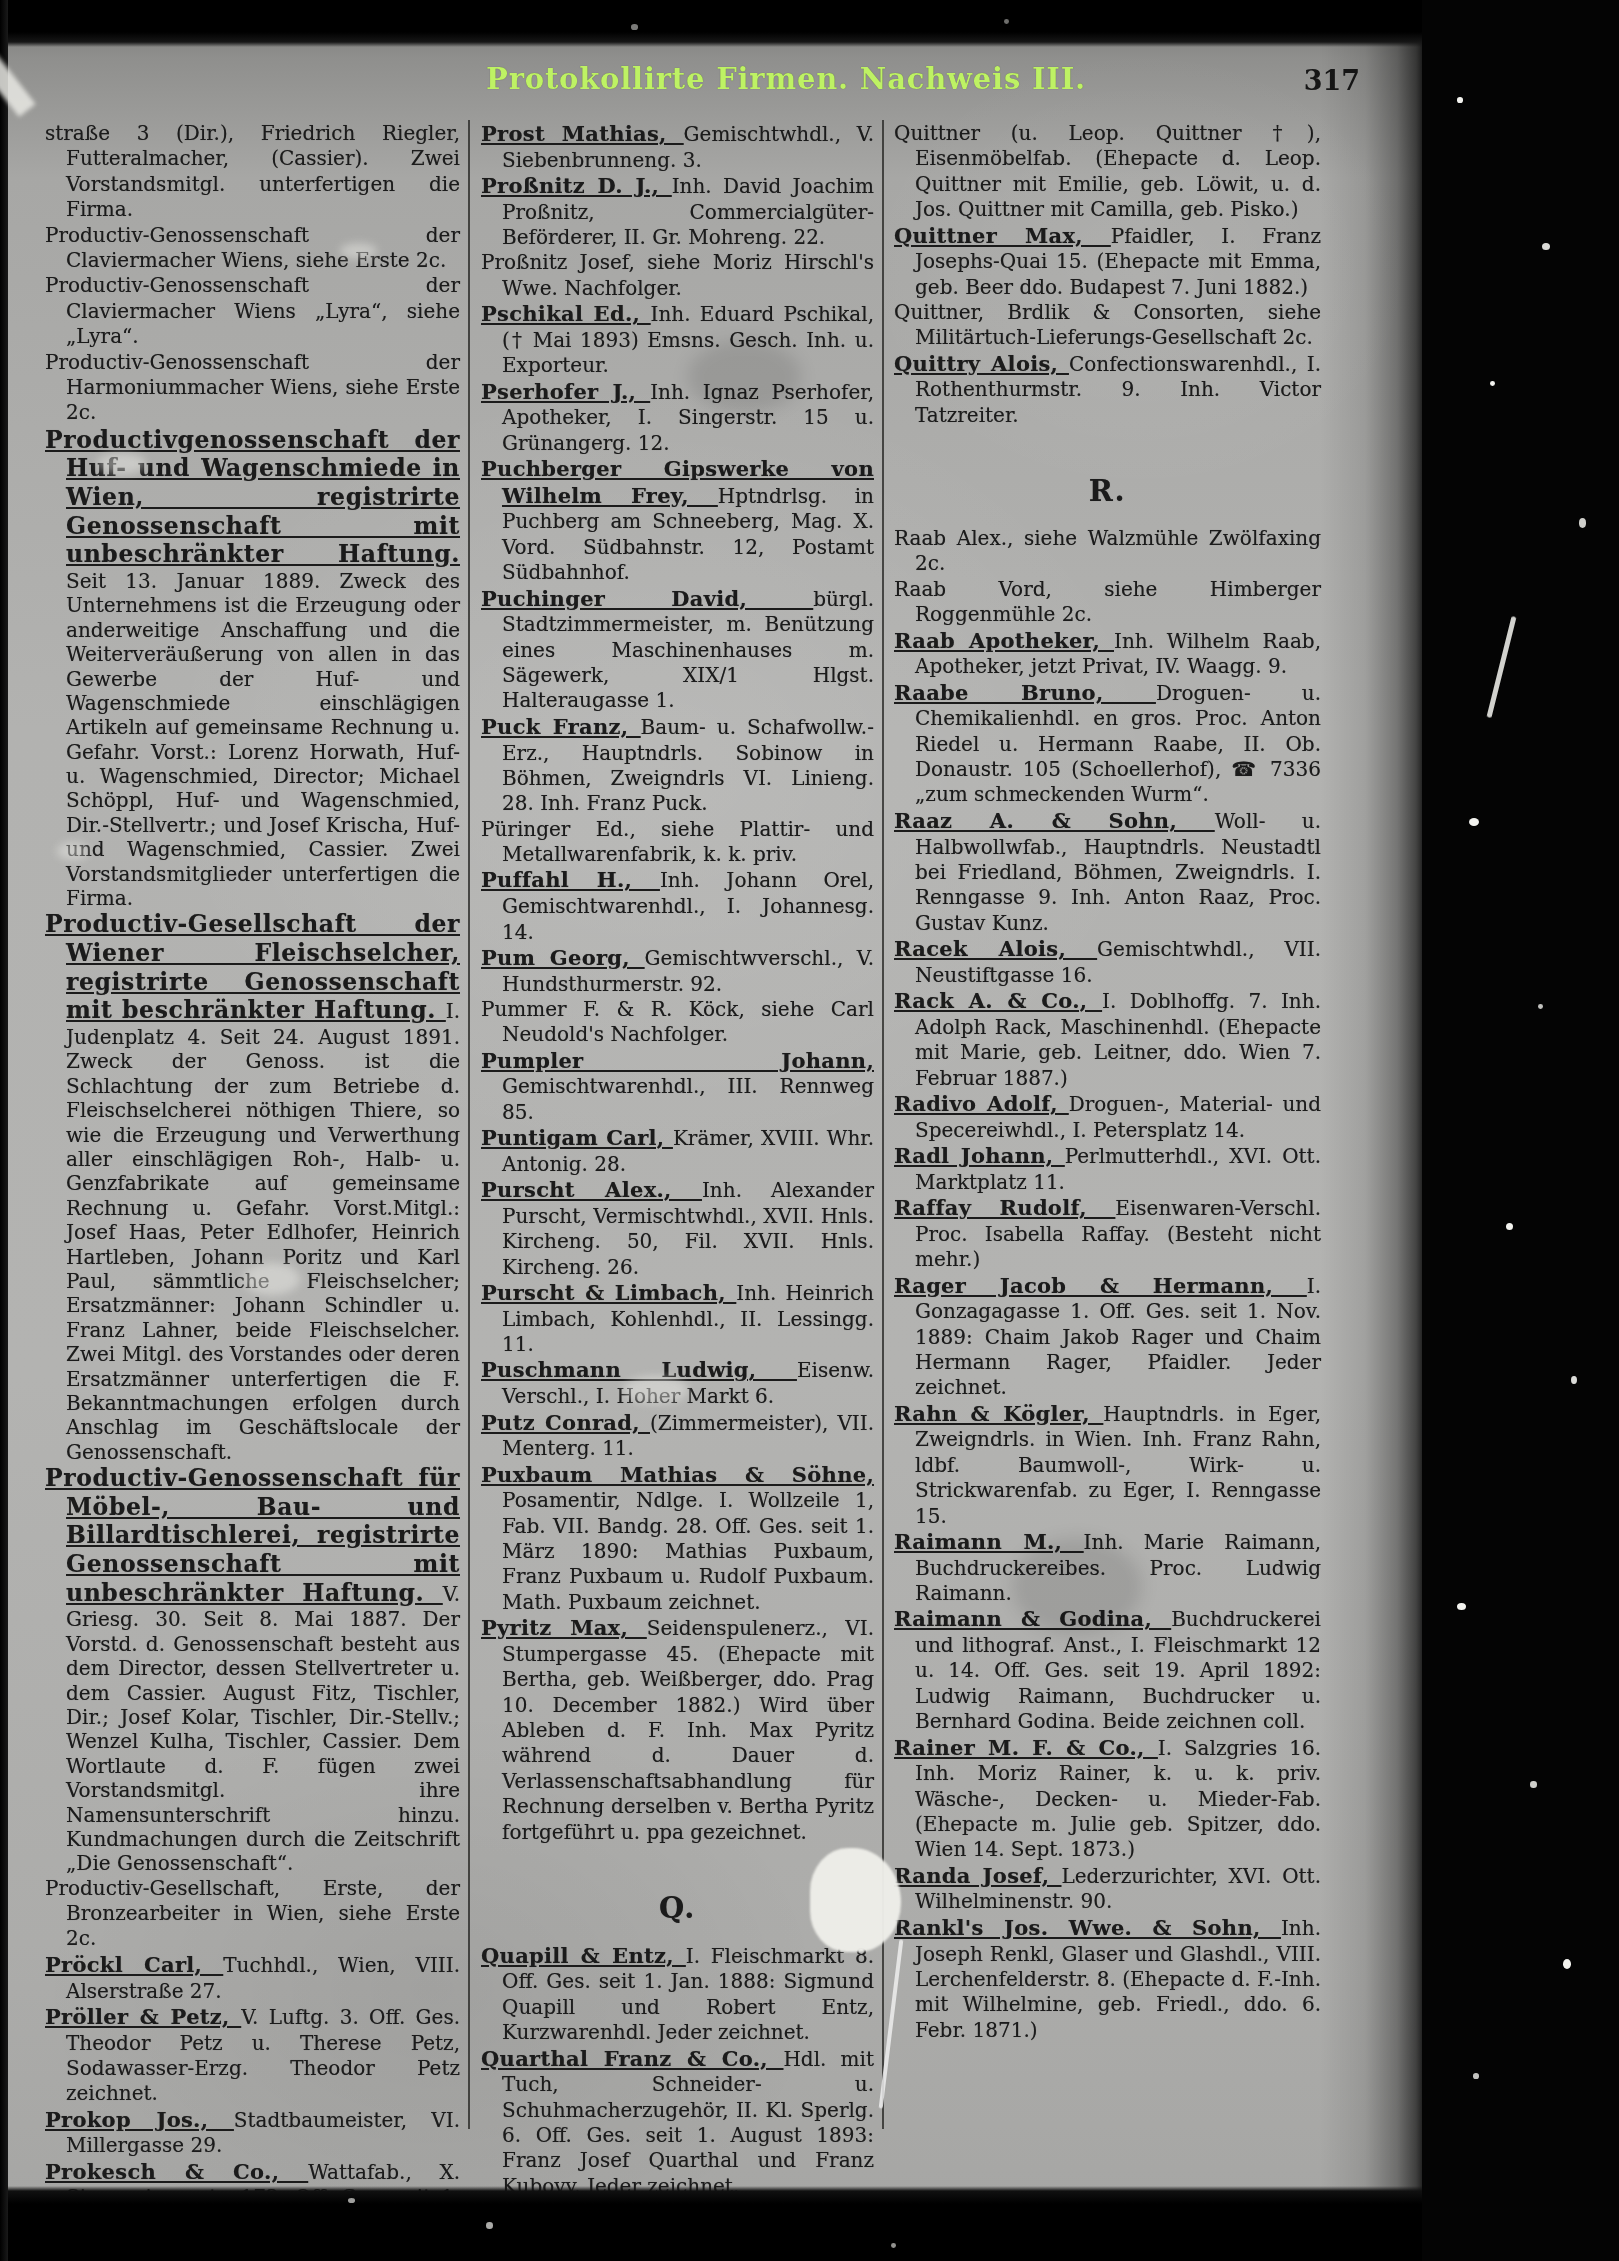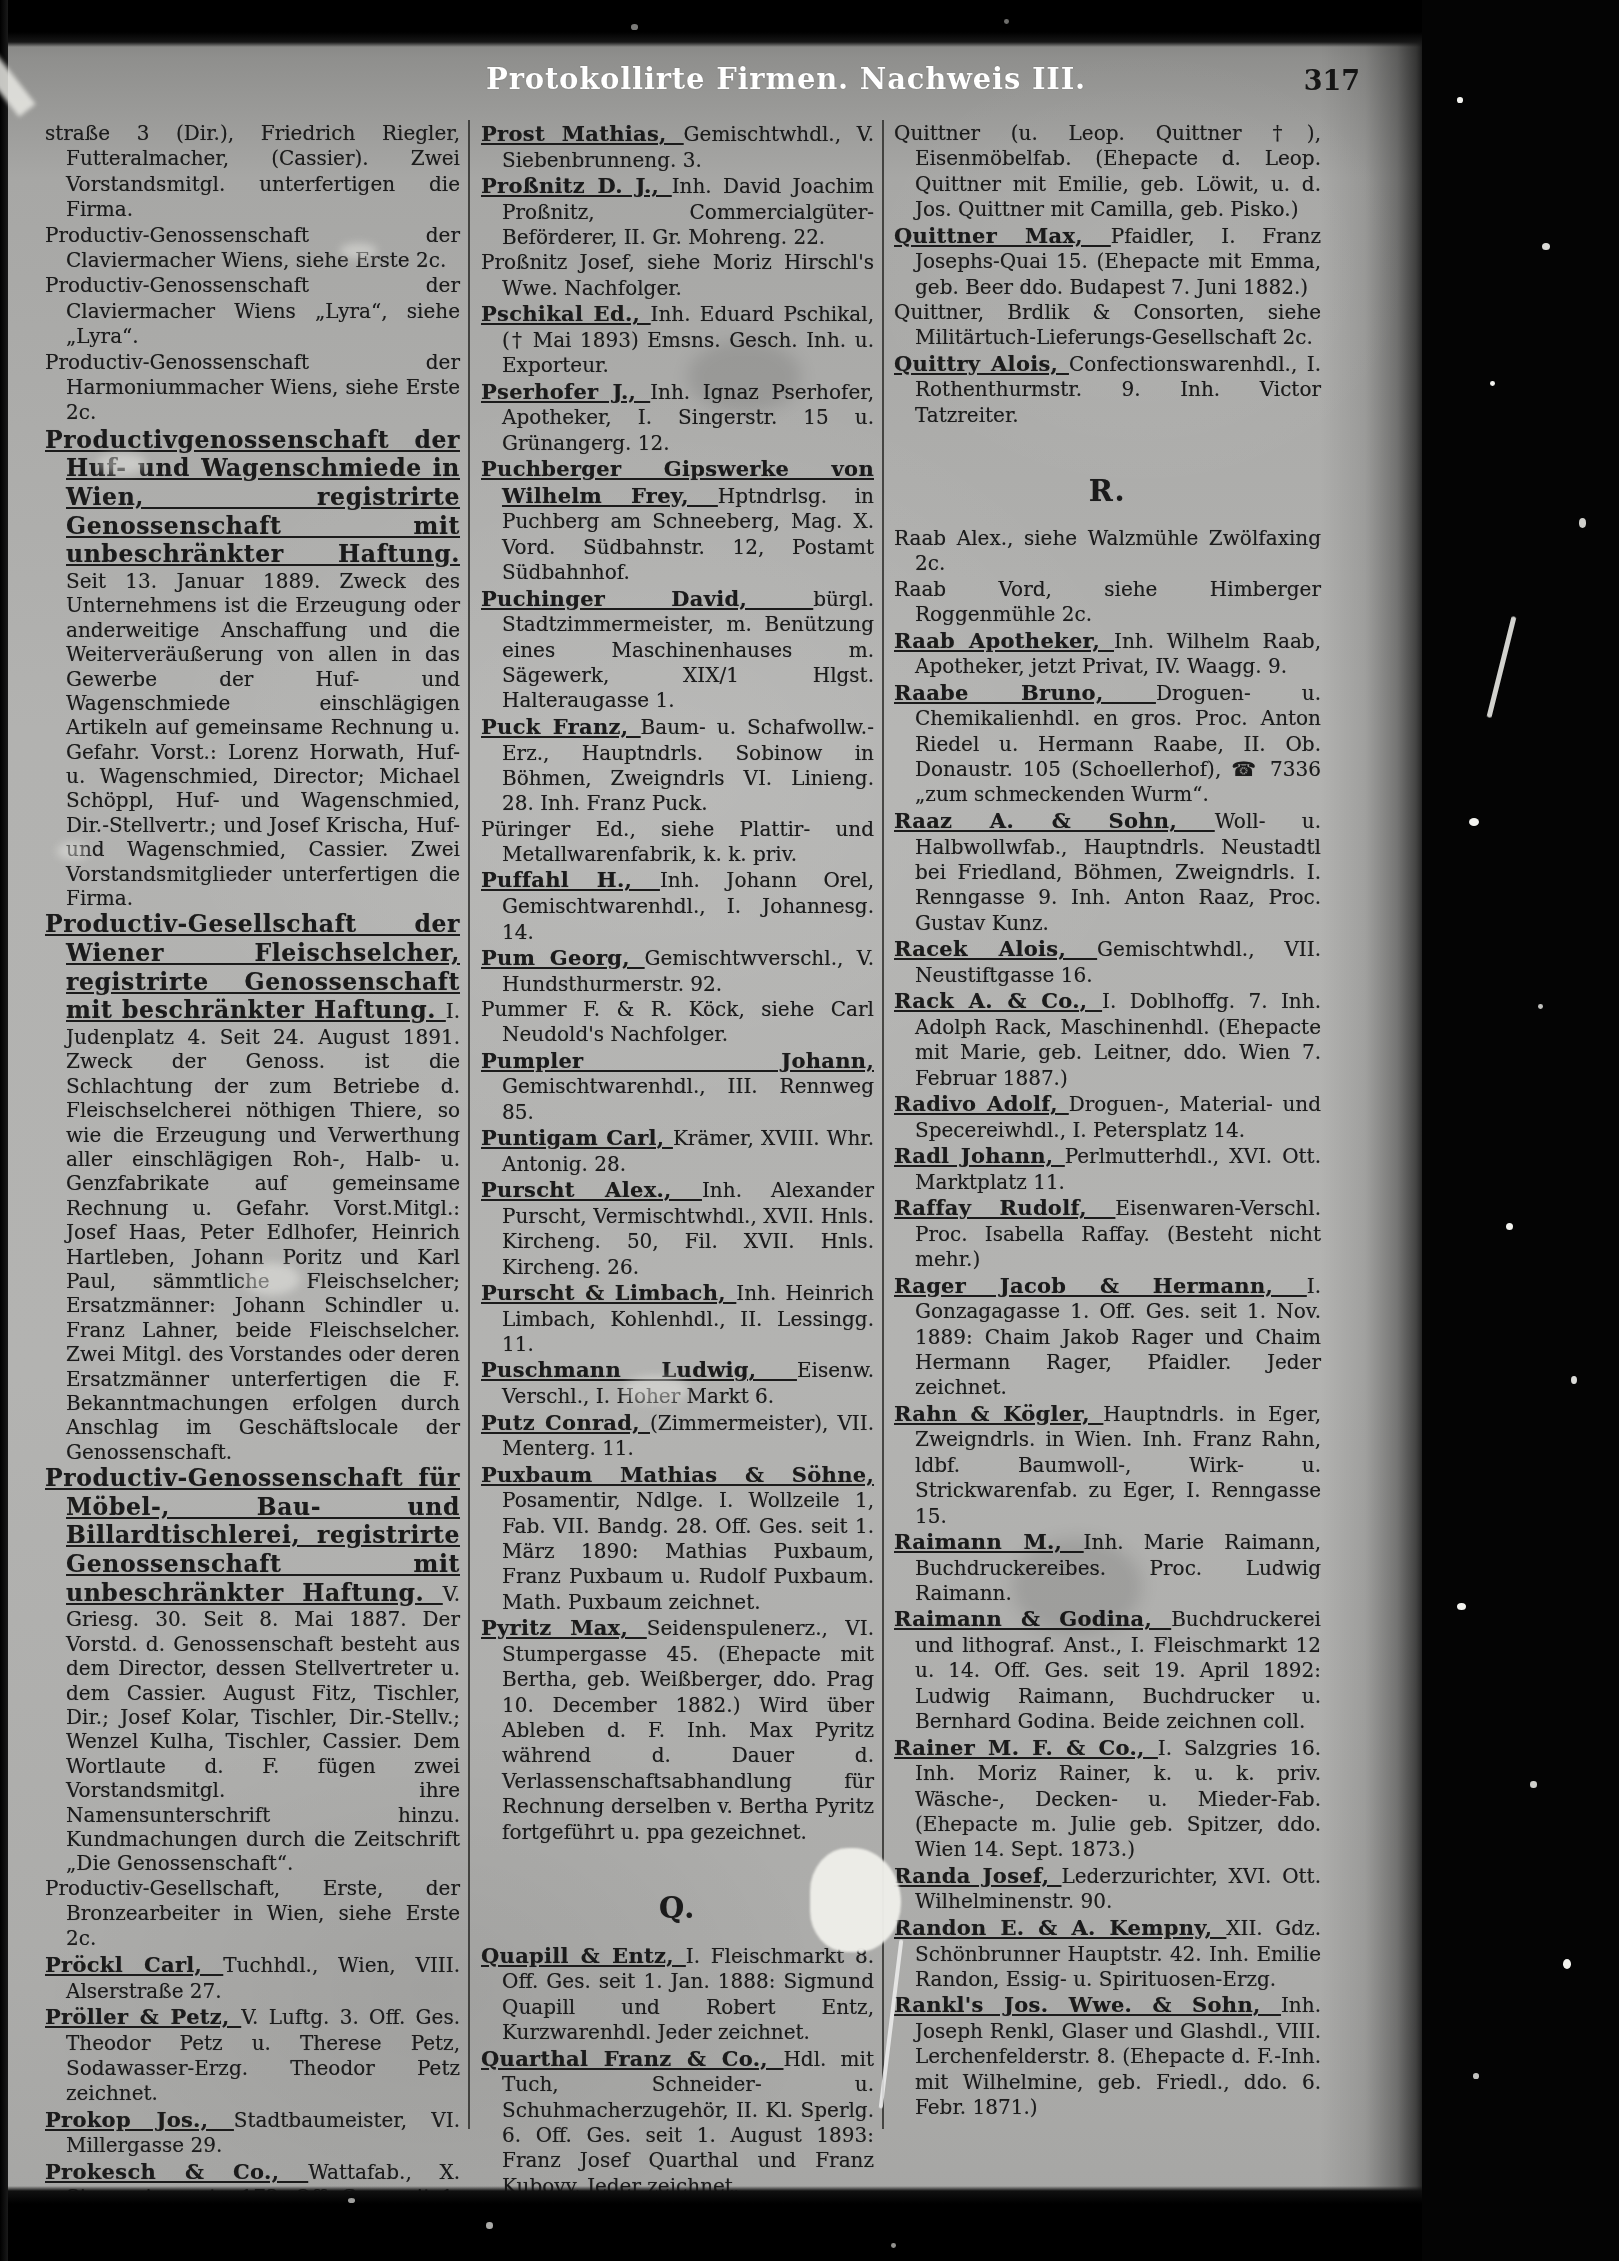--- a/index.html
+++ b/index.html
@@ -18,21 +18,21 @@
     background:linear-gradient(90deg, rgba(0,0,0,0) 0px, rgba(0,0,0,0.10) 45px, rgba(0,0,0,0.34) 77px, rgba(0,0,0,0.62) 96px, rgba(0,0,0,0.85) 104px);}
   
   .scanband{position:absolute;background:linear-gradient(180deg,#000,#0a0a0a);}
   #band-top{left:0;top:0;width:1619px;height:47px;background:linear-gradient(180deg,#000 0 32px,#161616 42px,rgba(0,0,0,0) 47px);}
   #band-bottom{left:0;top:2186px;width:1619px;height:75px;background:linear-gradient(0deg,#000 0 57px,#101010 70px,rgba(0,0,0,0) 75px);}
   #band-right{left:1422px;top:0;width:198px;height:2261px;background:#040404;}
   #band-left{left:0;top:0;width:8px;height:2261px;background:linear-gradient(90deg,#000,#1a1a1a);}
 
   
   #header-title{position:absolute;left:381px;top:62px;width:810px;text-align:center;
-    font-size:29px;font-weight:bold;color:#ffffff;letter-spacing:0.8px;
+    font-size:29px;font-weight:bold;color:#bef264;letter-spacing:0.8px;
     text-shadow:0 0 0.8px rgba(0,0,0,.55);filter:blur(0.3px);}
   #page-number{position:absolute;left:1271px;top:65px;width:89px;text-align:right;
     font-size:27px;font-weight:bold;color:#161616;filter:blur(0.3px);}
 
   
   .col{position:absolute;top:121px;color:#1d1d1d;text-align:justify;
     font-size:20px;line-height:1.27;filter:blur(0.3px) contrast(1.02);
     text-shadow:0 0 0.7px rgba(10,10,10,.45);}
   #col-1{left:45px;width:415px;}
   #col-2{left:481px;width:393px;}
@@ -125,21 +125,20 @@
       <p class="entry"><b class="lead">Rack A. &amp; Co., </b>I. Doblhoffg. 7. Inh. Adolph Rack, Maschinenhdl. (Ehepacte mit Marie, geb. Leitner, ddo. Wien 7. Februar 1887.)</p>
       <p class="entry"><b class="lead">Radivo Adolf, </b>Droguen-, Material- und Specereiwhdl., I. Petersplatz 14.</p>
       <p class="entry"><b class="lead">Radl Johann, </b>Perlmutterhdl., XVI. Ott. Marktplatz 11.</p>
       <p class="entry"><b class="lead">Raffay Rudolf, </b>Eisenwaren-Verschl. Proc. Isabella Raffay. (Besteht nicht mehr.)</p>
       <p class="entry"><b class="lead">Rager Jacob &amp; Hermann, </b>I. Gonzagagasse 1. Off. Ges. seit 1. Nov. 1889: Chaim Jakob Rager und Chaim Hermann Rager, Pfaidler. Jeder zeichnet.</p>
       <p class="entry"><b class="lead">Rahn &amp; Kögler, </b>Hauptndrls. in Eger, Zweigndrls. in Wien. Inh. Franz Rahn, ldbf. Baumwoll-, Wirk- u. Strickwarenfab. zu Eger, I. Renngasse 15.</p>
       <p class="entry"><b class="lead">Raimann M., </b>Inh. Marie Raimann, Buchdruckereibes. Proc. Ludwig Raimann.</p>
       <p class="entry"><b class="lead">Raimann &amp; Godina, </b>Buchdruckerei und lithograf. Anst., I. Fleischmarkt 12 u. 14. Off. Ges. seit 19. April 1892: Ludwig Raimann, Buchdrucker u. Bernhard Godina. Beide zeichnen coll.</p>
       <p class="entry"><b class="lead">Rainer M. F. &amp; Co., </b>I. Salzgries 16. Inh. Moriz Rainer, k. u. k. priv. Wäsche-, Decken- u. Mieder-Fab. (Ehepacte m. Julie geb. Spitzer, ddo. Wien 14. Sept. 1873.)</p>
       <p class="entry"><b class="lead">Randa Josef, </b>Lederzurichter, XVI. Ott. Wilhelminenstr. 90.</p>
-      <p class="entry"><b class="lead">Randon E. &amp; A. Kempny, </b>XII. Gdz. Schönbrunner Hauptstr. 42. Inh. Emilie Randon, Essig- u. Spirituosen-Erzg.</p>
       <p class="entry"><b class="lead">Rankl's Jos. Wwe. &amp; Sohn, </b>Inh. Joseph Renkl, Glaser und Glashdl., VIII. Lerchenfelderstr. 8. (Ehepacte d. F.-Inh. mit Wilhelmine, geb. Friedl., ddo. 6. Febr. 1871.)</p>
     </div>
 
   <div id="page-edge"></div>
   <div class="scanband" id="band-top"></div>
   <div class="scanband" id="band-bottom"></div>
   <div class="scanband" id="band-right"></div>
   <div class="scanband" id="band-left"></div>
 
   <div class="blot" id="blob-main"></div>

